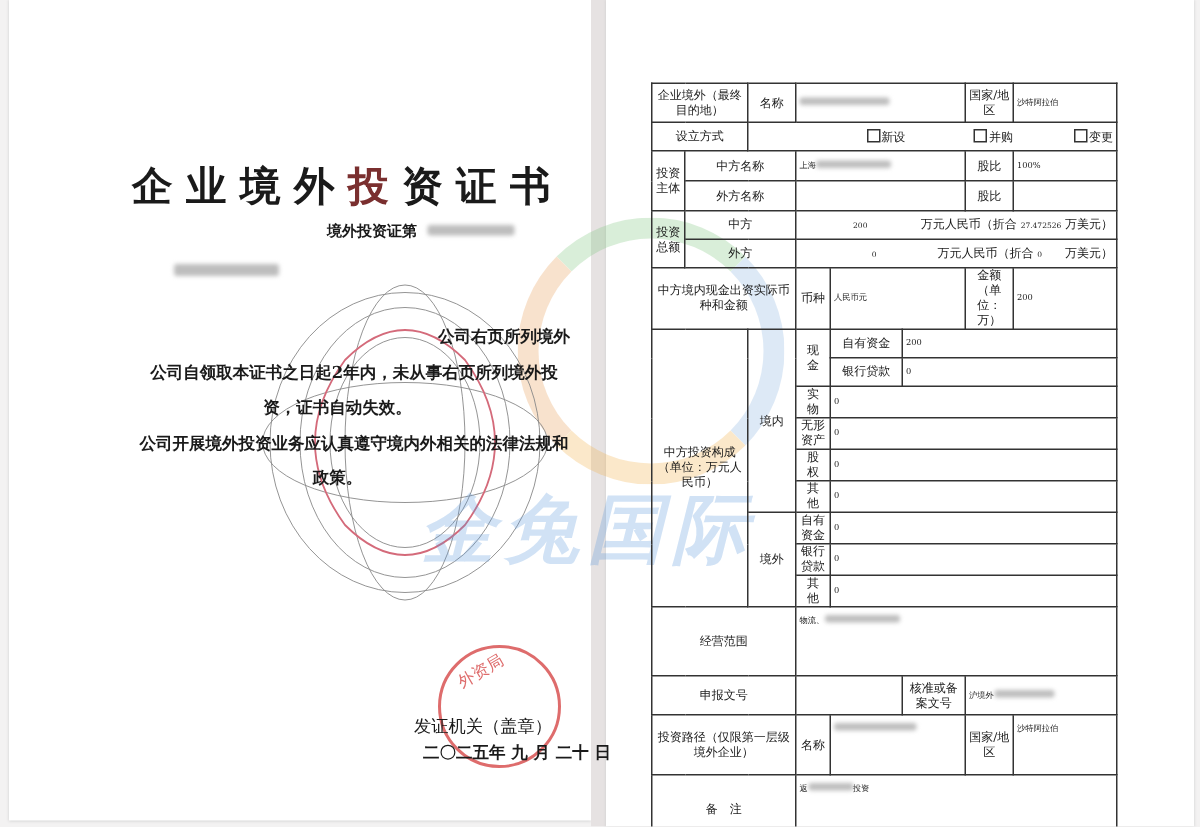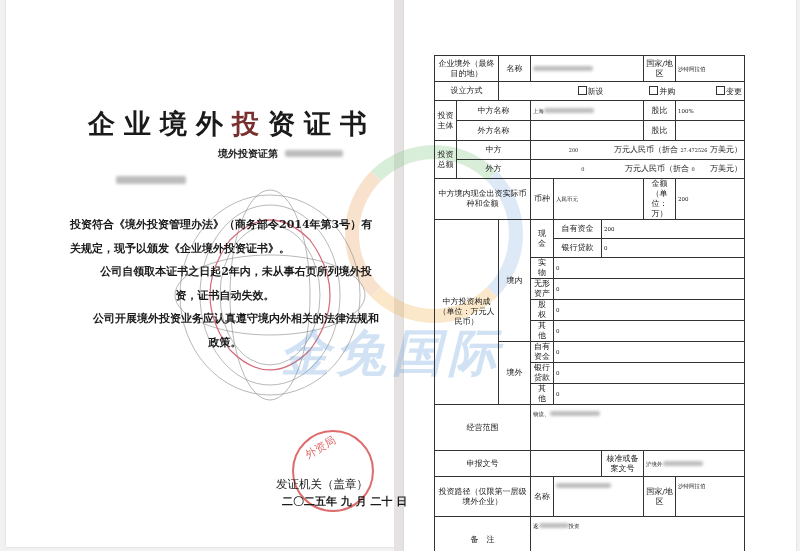--- a/index.html
+++ b/index.html
@@ -49,21 +49,21 @@
   <g fill="none" stroke="#d46a7a" stroke-width="1.2">
     <path d="M60 60 Q100 20 140 60 Q180 115 140 170 Q100 210 60 170 Q20 115 60 60Z"></path>
   </g>
 </svg>
 
 <div class="title"><span>企业境外</span><span class="red">投</span><span>资证书</span></div>
 <div class="certno"><span>境外投资证第</span>&nbsp;&nbsp;<span class="blur" style="width:58px;height:7px"></span></div>
 <div style="position:absolute;left:116px;top:169px;"><span class="blur" style="width:70px;height:8px"></span></div>
 
 <div class="body-text">
-  <p>投资符合《境外投资管理办法》（商务部令2014年第3号）有关规定，现予以颁发《企业境外投资证书》。</p>
+  <p class="r">公司右页所列境外</p>
   <p class="ind">公司自领取本证书之日起2年内，未从事右页所列境外投资，证书自动失效。</p>
   <p class="ind">公司开展境外投资业务应认真遵守境内外相关的法律法规和政策。</p>
 </div>
 
 <div class="seal">
     <span>外资局</span>
   </div>
 <div class="issuer">发证机关（盖章）</div>
 <div class="date">二〇二五年 九 月 二十 日</div>
 

